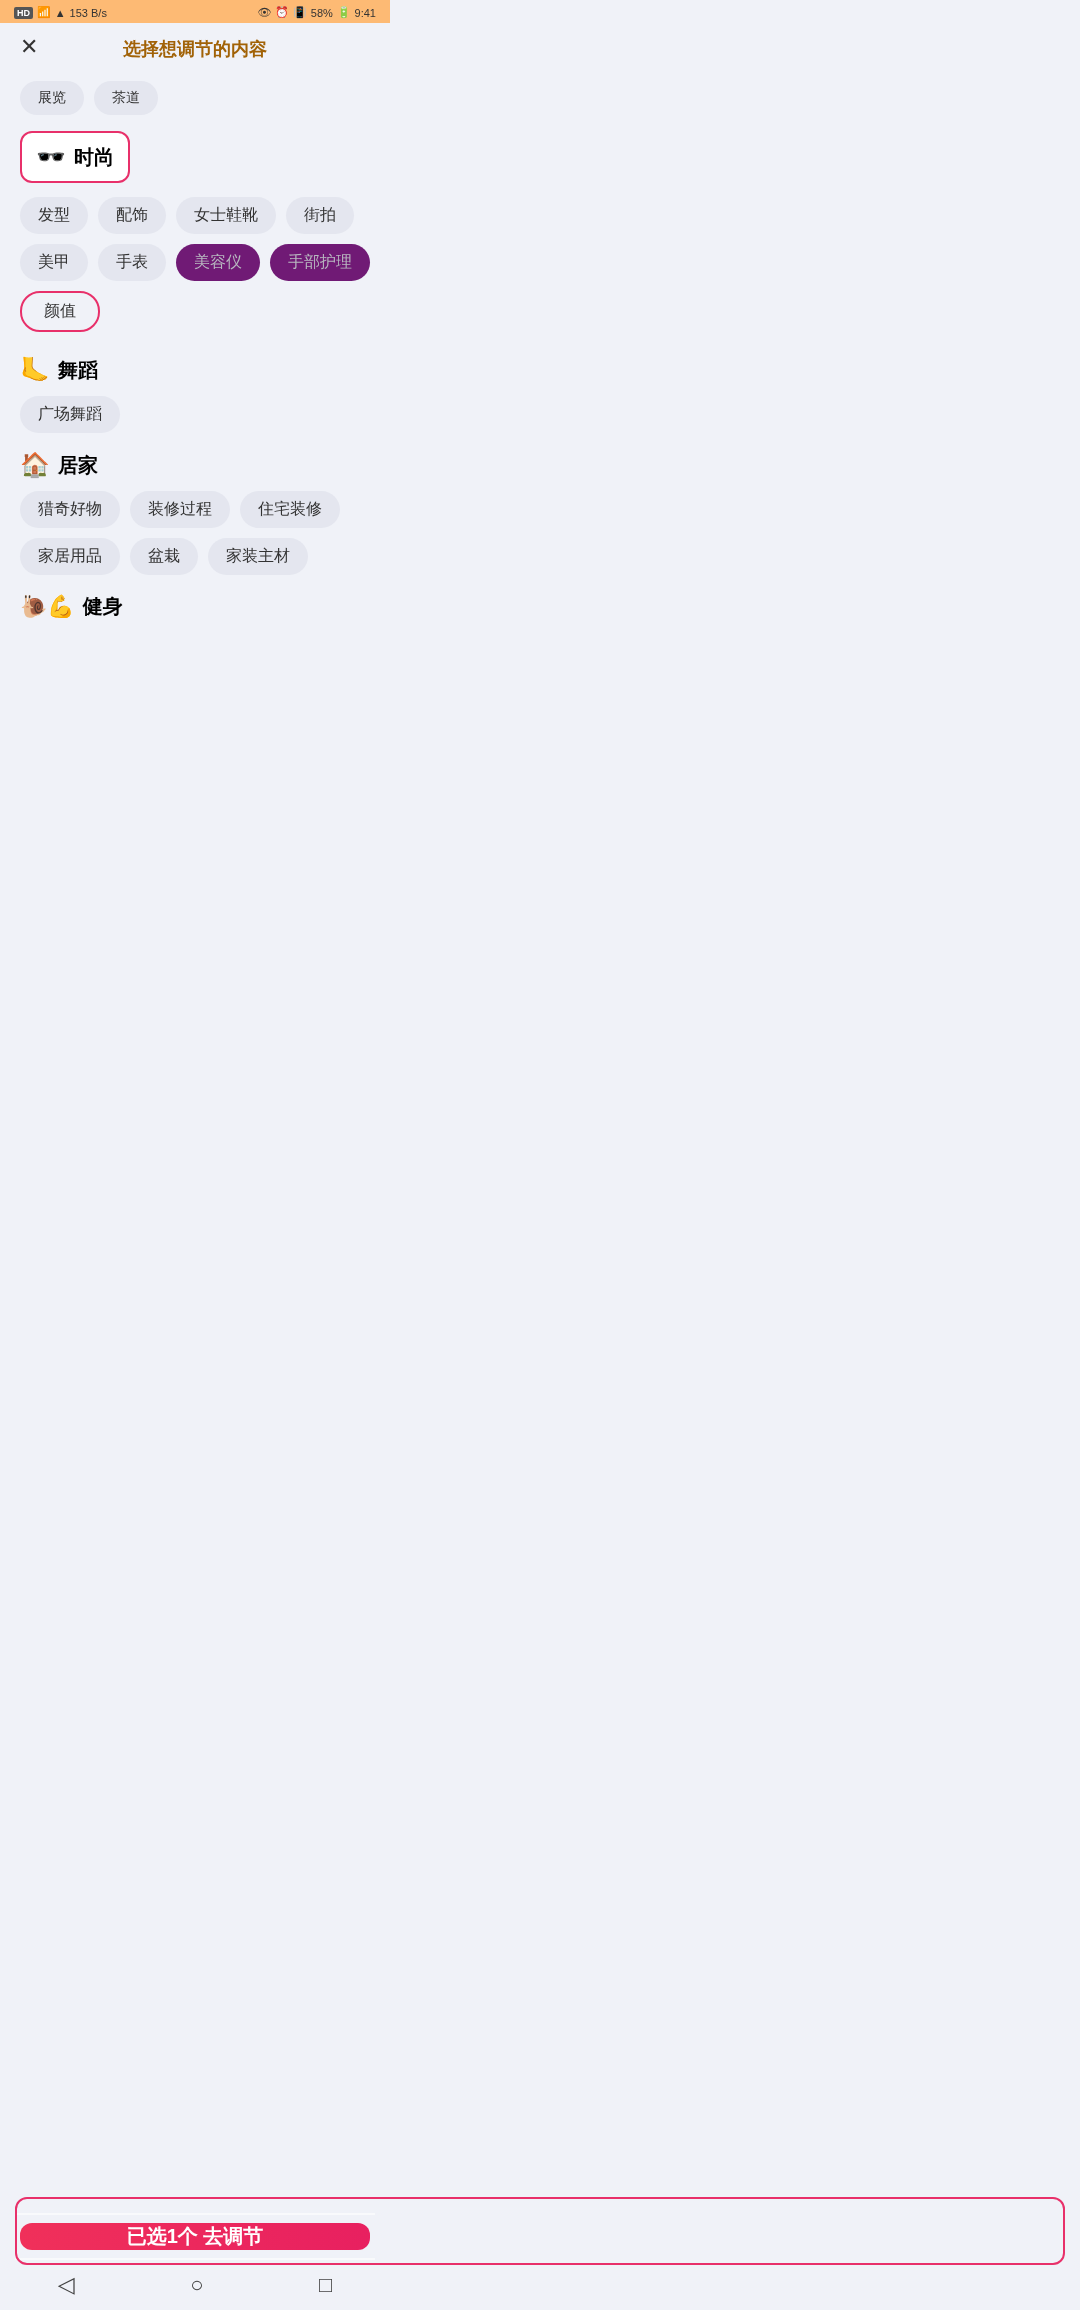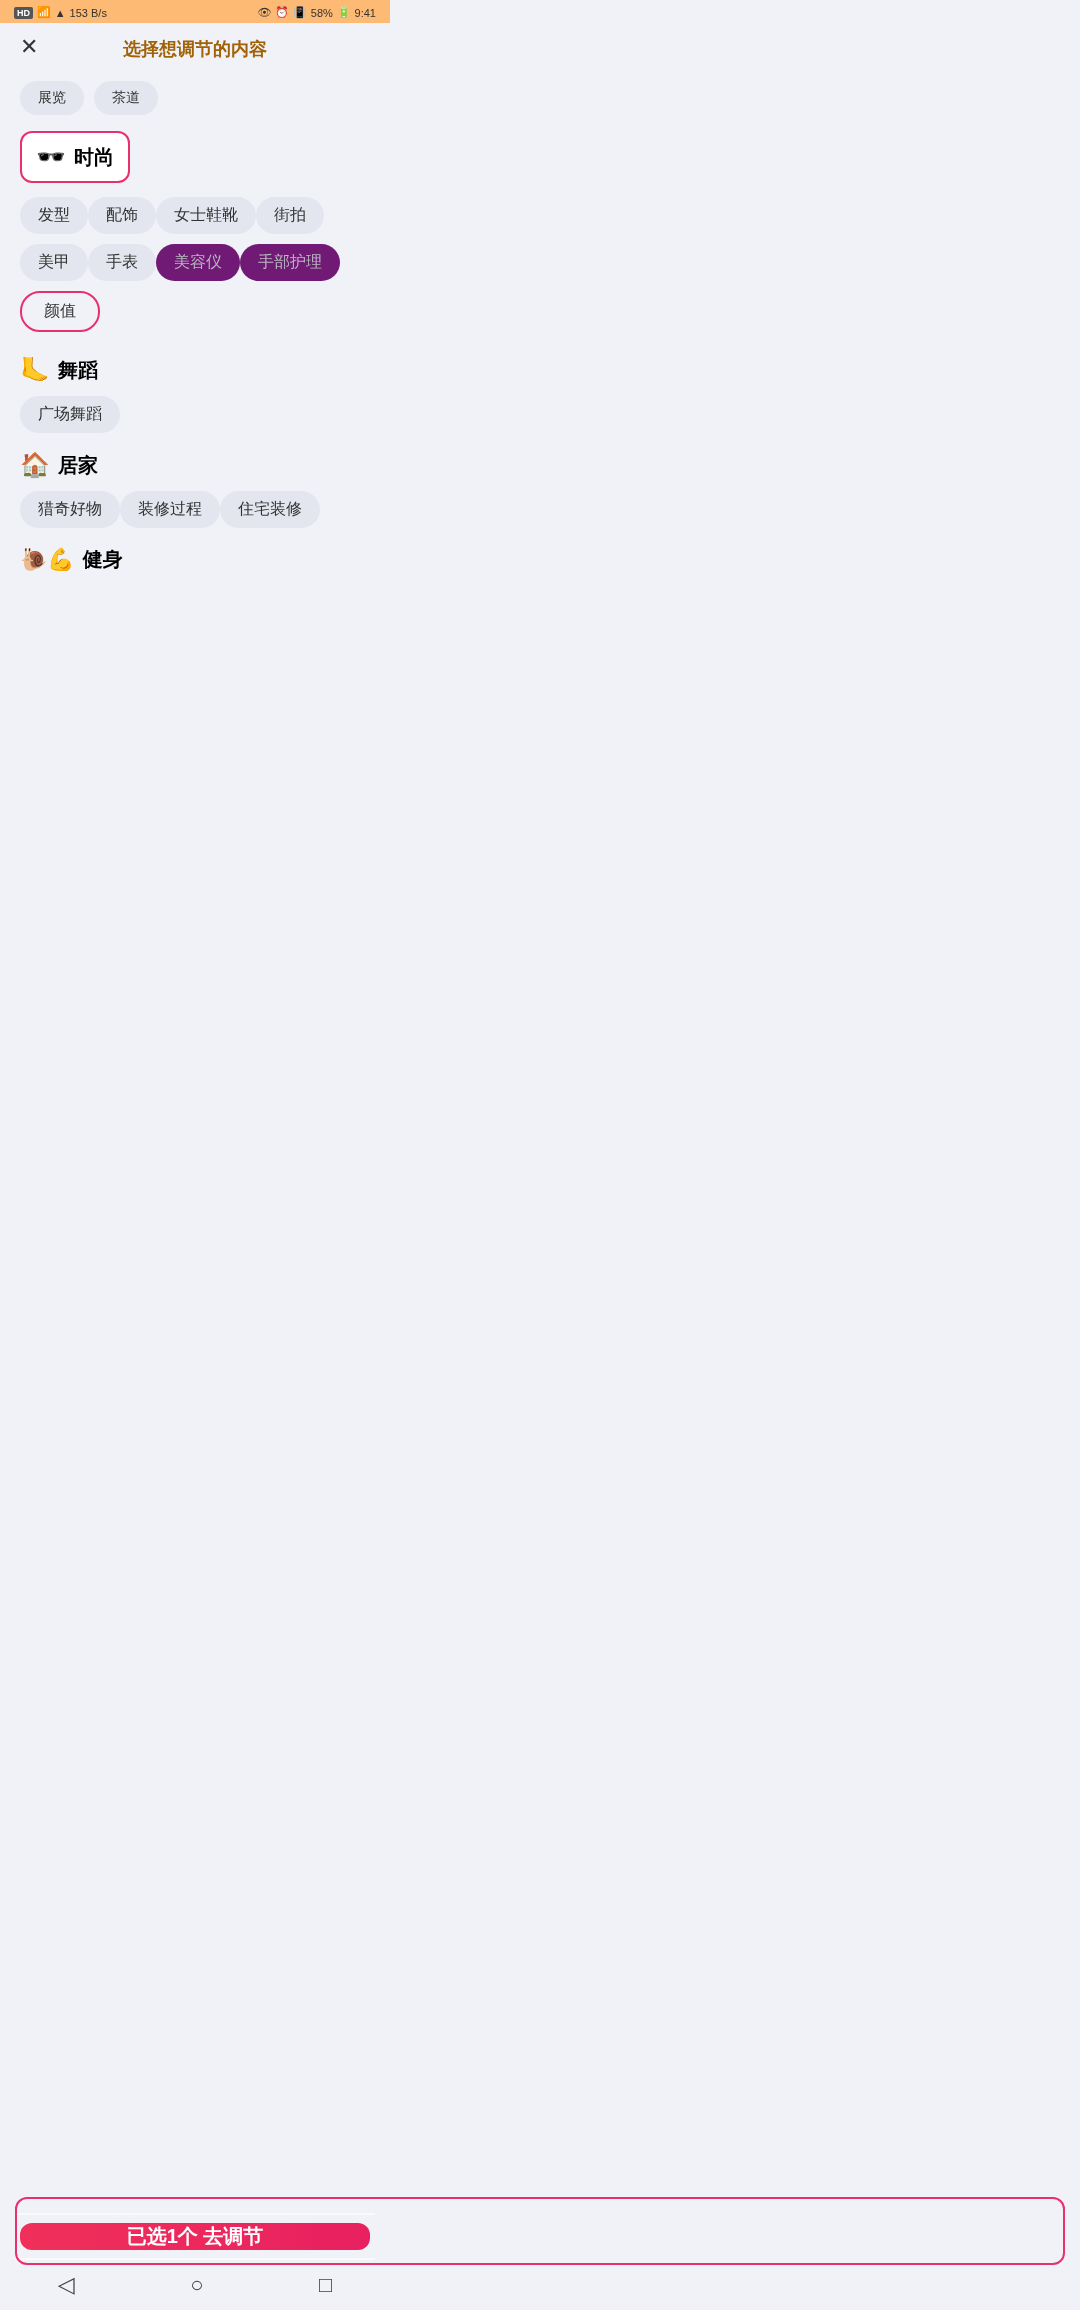--- a/index.html
+++ b/index.html
@@ -112,20 +112,21 @@
 
     .category-name {
       font-size: 20px;
       font-weight: 600;
       color: #000000;
     }
 
     .tags-row {
       display: flex;
       flex-wrap: wrap;
+      gap: 10px;
       margin-bottom: 10px;
     }
 
     .tag-item {
       background: #e4e6ef;
       border-radius: 20px;
       padding: 8px 18px;
       font-size: 16px;
       color: #333;
       cursor: pointer;
@@ -282,20 +283,25 @@
       <span class="category-icon">🏠</span>
       <span class="category-name">居家</span>
     </div>
 
     <div class="tags-row">
       <div class="tag-item">猎奇好物</div>
       <div class="tag-item">装修过程</div>
       <div class="tag-item">住宅装修</div>
     </div>
 
+    <div class="tags-row">
+      <div class="tag-item">家居用品</div>
+      <div class="tag-item">盆栽</div>
+      <div class="tag-item">家装主材</div>
+    </div>
   </div>
 
   <div class="category-section">
     <div class="category-header-plain">
       <span class="category-icon" style="font-size:22px;">🐌💪</span>
       <span class="category-name">健身</span>
     </div>
   </div>
 
 </div>

